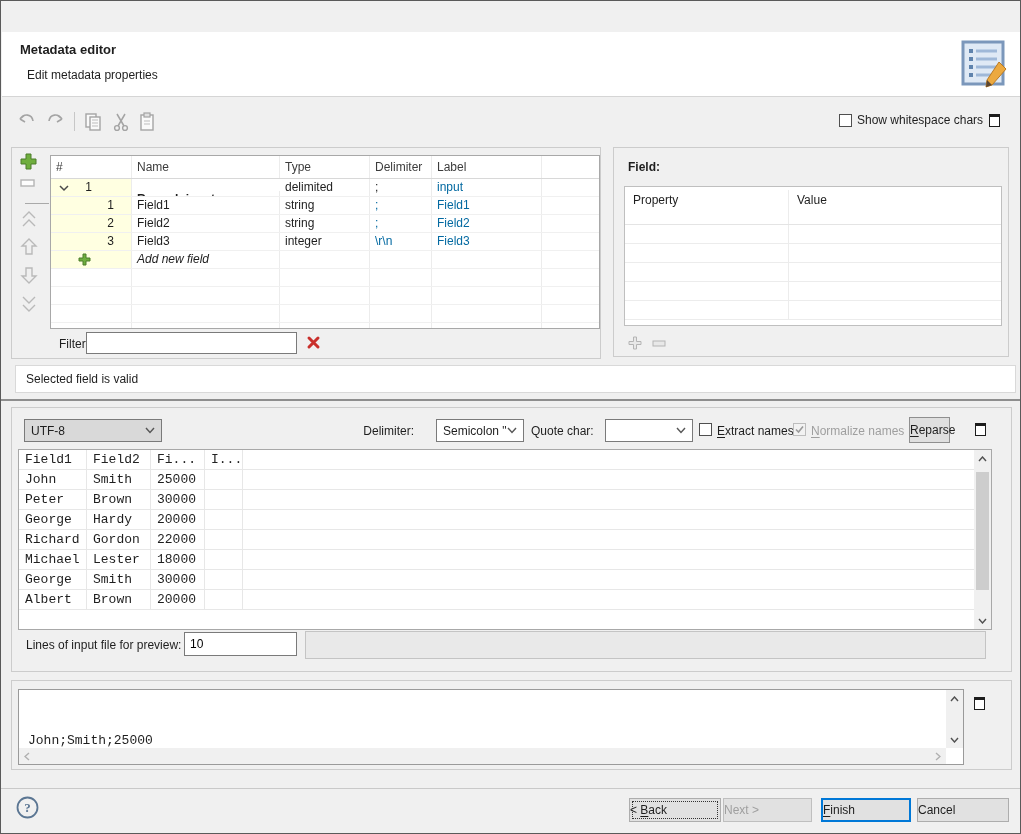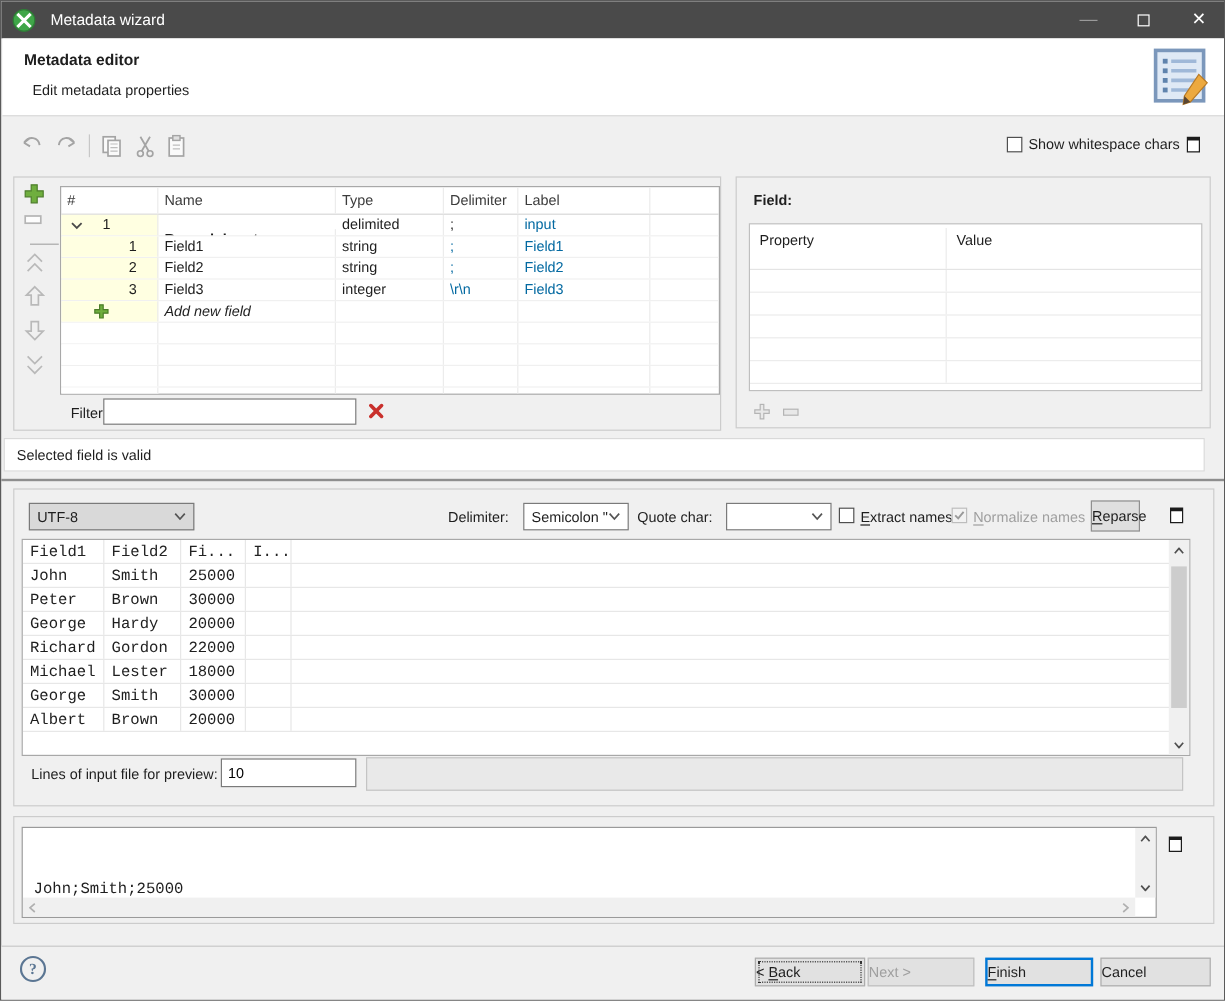--- a/index.html
+++ b/index.html
@@ -50,21 +50,21 @@
   
   #filterrow { position:absolute; left:0; top:181px; width:588px; height:30px; }
   #filterinput { position:absolute; left:74px; top:3px; width:211px; height:22px; border:1px solid #7a7a7a; background:#fff; font-family:"Liberation Sans",sans-serif; font-size:12px; padding:0 4px; }
   
   #ptable { position:absolute; left:10px; top:38px; width:378px; height:140px; border:1px solid #bfbfbf; background:#fff; overflow:hidden; }
   .ptr { display:grid; grid-template-columns:164px 1fr; height:19px; line-height:18px; border-bottom:1px solid #ececec; }
   .ptr.phead { height:38px; line-height:20px; border-bottom:1px solid #e4e4e4; padding-top:3px; }
   .ptr > div { border-right:1px solid #ececec; padding:0 8px; }
   .ptr > div:last-child { border-right:none; }
   
-  #statusbar { position:absolute; left:2px; top:364px; width:1001px; height:28px; background:#fff; border:1px solid #d9d9d9; line-height:26px; padding-left:10px; }
+  #statusbar { position:absolute; left:14px; top:364px; width:1001px; height:28px; background:#fff; border:1px solid #d9d9d9; line-height:26px; padding-left:10px; }
   #sash { position:absolute; left:0; top:398px; width:1021px; height:2px; background:#8e8e8e; }
   
   .combo { position:absolute; height:23px; border:1px solid #7a7a7a; background:#fff; display:flex; align-items:center; padding:0 6px; }
   .combo .cval { flex:1; white-space:nowrap; overflow:hidden; }
   .combo.graycombo { background:#d9d9d9; }
   .lbl { position:absolute; top:16px; white-space:nowrap; }
   #reparse { position:absolute; left:897px; top:9px; width:41px; height:26px; background:#dfdfdf; border:1px solid #8f8f8f; text-align:center; line-height:24px; }
   
   #pvwrap { position:absolute; left:6px; top:41px; width:974px; height:181px; background:#fff; border:1px solid #a8a8a8; }
   #pvclip { position:absolute; left:0; top:0; width:956px; height:172px; overflow:hidden; font-family:"Liberation Mono","DejaVu Sans Mono",monospace; font-size:13px; }
@@ -89,36 +89,20 @@
   .btn.default { border:2px solid #0078d7; line-height:20px; }
   .btn.disabled { color:#9f9f9f; border-color:#bfbfbf; }
   u { text-underline-offset:2px; }
   svg { display:block; }
 </style>
 </head>
 <body>
 
 <div id="win">
 
-  <div id="titlebar">
-    <span class="appicon">
-      <svg width="20" height="20" viewBox="0 0 20 20">
-        <circle cx="10" cy="10" r="9" fill="#3fa648" stroke="#2e7d36"></circle>
-        <path d="M4.5 4.5 L15.5 15.5 M15.5 4.5 L4.5 15.5" stroke="#fff" stroke-width="2.6"></path>
-      </svg>
-    </span>
-    <span class="ttl">Metadata wizard</span>
-    <span class="winbtns">
-      <span class="winbtn min">—</span>
-      <span class="winbtn max">
-          <span class="box"></span>
-        </span>
-      <span class="winbtn close">×</span>
-    </span>
-  </div>
 
   <div id="hdr">
     <div class="t">Metadata editor</div>
     <div class="s">Edit metadata properties</div>
     <span class="bigicon">
       <svg width="50" height="50" viewBox="0 0 50 50">
         <rect x="4" y="2" width="40" height="42" fill="#dfe9f5" stroke="#7b97bb" stroke-width="3"></rect>
         <g fill="#5f83ad">
           <rect x="10" y="9" width="4" height="4"></rect>
             <rect x="10" y="17" width="4" height="4"></rect>
@@ -372,21 +356,21 @@
   </div>
   <div id="sash"></div>
 
   <div class="grp" style="left:10px; top:406px; width:1001px; height:265px;">
     <div class="combo graycombo" style="left:12px; top:11px; width:138px;">
       <span class="cval">UTF-8</span>
       <svg width="10" height="7" viewBox="0 0 10 7">
           <path d="M1 1 L5 5.5 L9 1" fill="none" stroke="#555" stroke-width="1.4"></path>
         </svg>
     </div>
-    <span class="lbl" style="left:344px; width:68px; text-align:right;">Delimiter:</span>
+    <span class="lbl" style="left:334px; width:68px; text-align:right;">Delimiter:</span>
     <div class="combo" style="left:424px; top:11px; width:88px;">
       <span class="cval">Semicolon ";"</span>
       <svg width="10" height="7" viewBox="0 0 10 7">
           <path d="M1 1 L5 5.5 L9 1" fill="none" stroke="#555" stroke-width="1.4"></path>
         </svg>
     </div>
     <span class="lbl" style="left:519px;">Quote char:</span>
     <div class="combo" style="left:593px; top:11px; width:88px;">
       <span class="cval"></span>
       <svg width="10" height="7" viewBox="0 0 10 7">

